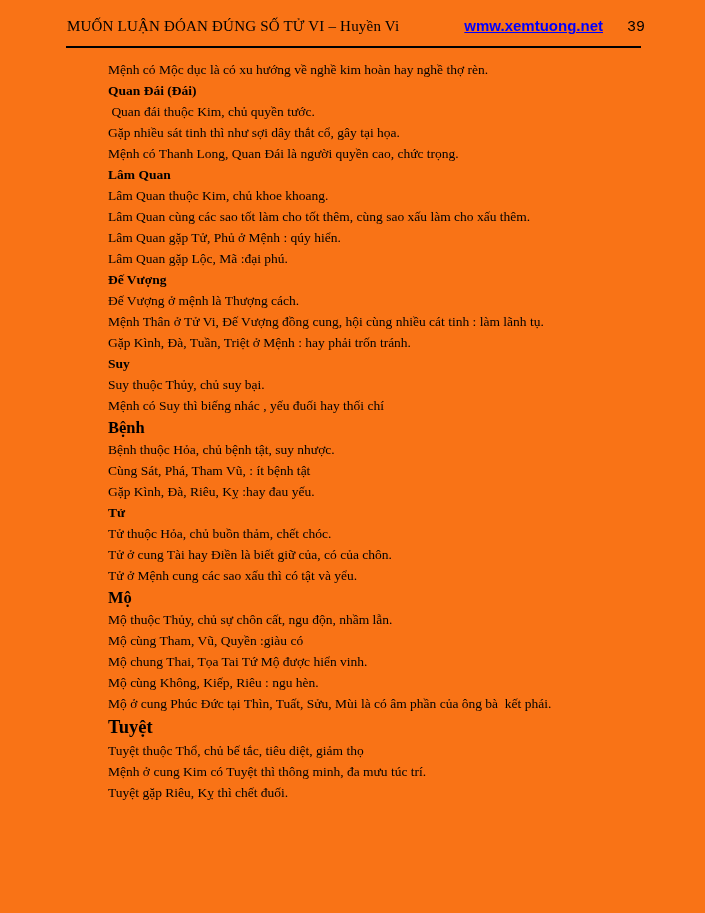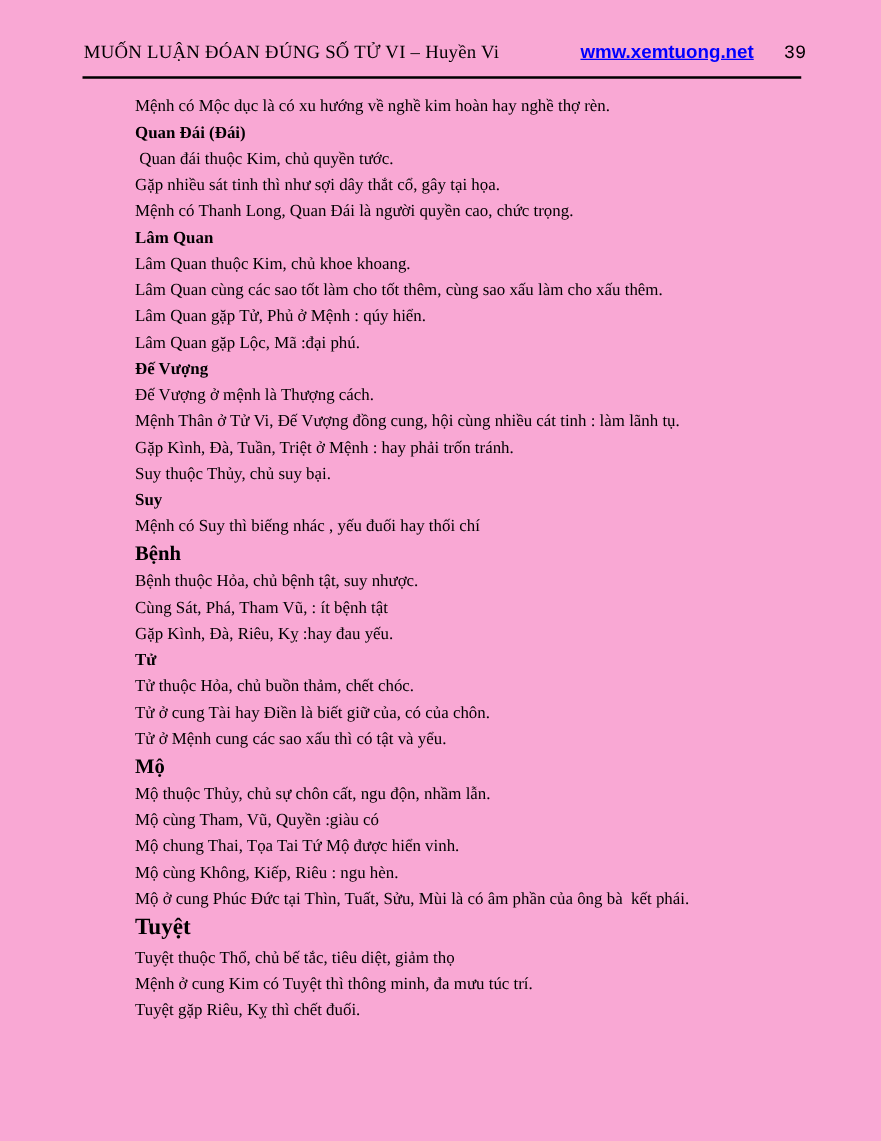--- a/index.html
+++ b/index.html
@@ -6,21 +6,21 @@
   body {
     width: 705px; height: 913px;
     background: #ffffff;
     color: #000000;
     font-family: "Liberation Serif", serif;
   }
   .page {
     position: relative;
     width: 705px; height: 913px;
     overflow: hidden;
-    background: #f9a8d4;
+    background: #f97316;
   }
   .header {
     display: flex;
     align-items: baseline;
     padding: 17px 60px 0 67px;
   }
   .header-title {
     flex: 1;
     font-size: 15px;
     letter-spacing: 0.2px;
@@ -55,41 +55,41 @@
   .line.h-small { font-size: 13.5px; line-height: 21px; font-weight: bold; }
   .line.h-medium{ font-size: 16.5px; line-height: 23px; font-weight: bold; }
   .line.h-large { font-size: 18.5px; line-height: 26px; font-weight: bold; }
 </style>
 </head>
 <body>
 
 <div class="page">
   <div class="header">
     <span class="header-title">MUỐN LUẬN ĐÓAN ĐÚNG SỐ TỬ VI – Huyền Vi</span>
-    <a class="header-link" href="#" style="color: rgb(0, 0, 255); margin-top: 16px;">wmw.xemtuong.net</a>
+    <a class="header-link" href="#" style="color: rgb(0, 0, 255);">wmw.xemtuong.net</a>
     <span class="header-page">39</span>
   </div>
   <hr class="rule">
   <div class="content">
       <div class="line body">Mệnh có Mộc dục là có xu hướng về nghề kim hoàn hay nghề thợ rèn.</div>
       <div class="line h-small">Quan Đái (Đái)</div>
       <div class="line body"> Quan đái thuộc Kim, chủ quyền tước.</div>
       <div class="line body">Gặp nhiều sát tinh thì như sợi dây thắt cổ, gây tại họa.</div>
       <div class="line body">Mệnh có Thanh Long, Quan Đái là người quyền cao, chức trọng.</div>
       <div class="line h-small">Lâm Quan</div>
       <div class="line body">Lâm Quan thuộc Kim, chủ khoe khoang.</div>
       <div class="line body">Lâm Quan cùng các sao tốt làm cho tốt thêm, cùng sao xấu làm cho xấu thêm.</div>
       <div class="line body">Lâm Quan gặp Tử, Phủ ở Mệnh : qúy hiển.</div>
       <div class="line body">Lâm Quan gặp Lộc, Mã :đại phú.</div>
       <div class="line h-small">Đế Vượng</div>
       <div class="line body">Đế Vượng ở mệnh là Thượng cách.</div>
       <div class="line body">Mệnh Thân ở Tử Vi, Đế Vượng đồng cung, hội cùng nhiều cát tinh : làm lãnh tụ.</div>
       <div class="line body">Gặp Kình, Đà, Tuần, Triệt ở Mệnh : hay phải trốn tránh.</div>
+      <div class="line h-small">Suy</div>
       <div class="line body">Suy thuộc Thủy, chủ suy bại.</div>
-      <div class="line h-small">Suy</div>
       <div class="line body">Mệnh có Suy thì biếng nhác , yếu đuối hay thối chí</div>
       <div class="line h-medium">Bệnh</div>
       <div class="line body">Bệnh thuộc Hỏa, chủ bệnh tật, suy nhược.</div>
       <div class="line body">Cùng Sát, Phá, Tham Vũ, : ít bệnh tật</div>
       <div class="line body">Gặp Kình, Đà, Riêu, Kỵ :hay đau yếu.</div>
       <div class="line h-small">Tử</div>
       <div class="line body">Tử thuộc Hỏa, chủ buồn thảm, chết chóc.</div>
       <div class="line body">Tử ở cung Tài hay Điền là biết giữ của, có của chôn.</div>
       <div class="line body">Tử ở Mệnh cung các sao xấu thì có tật và yểu.</div>
       <div class="line h-medium">Mộ</div>

